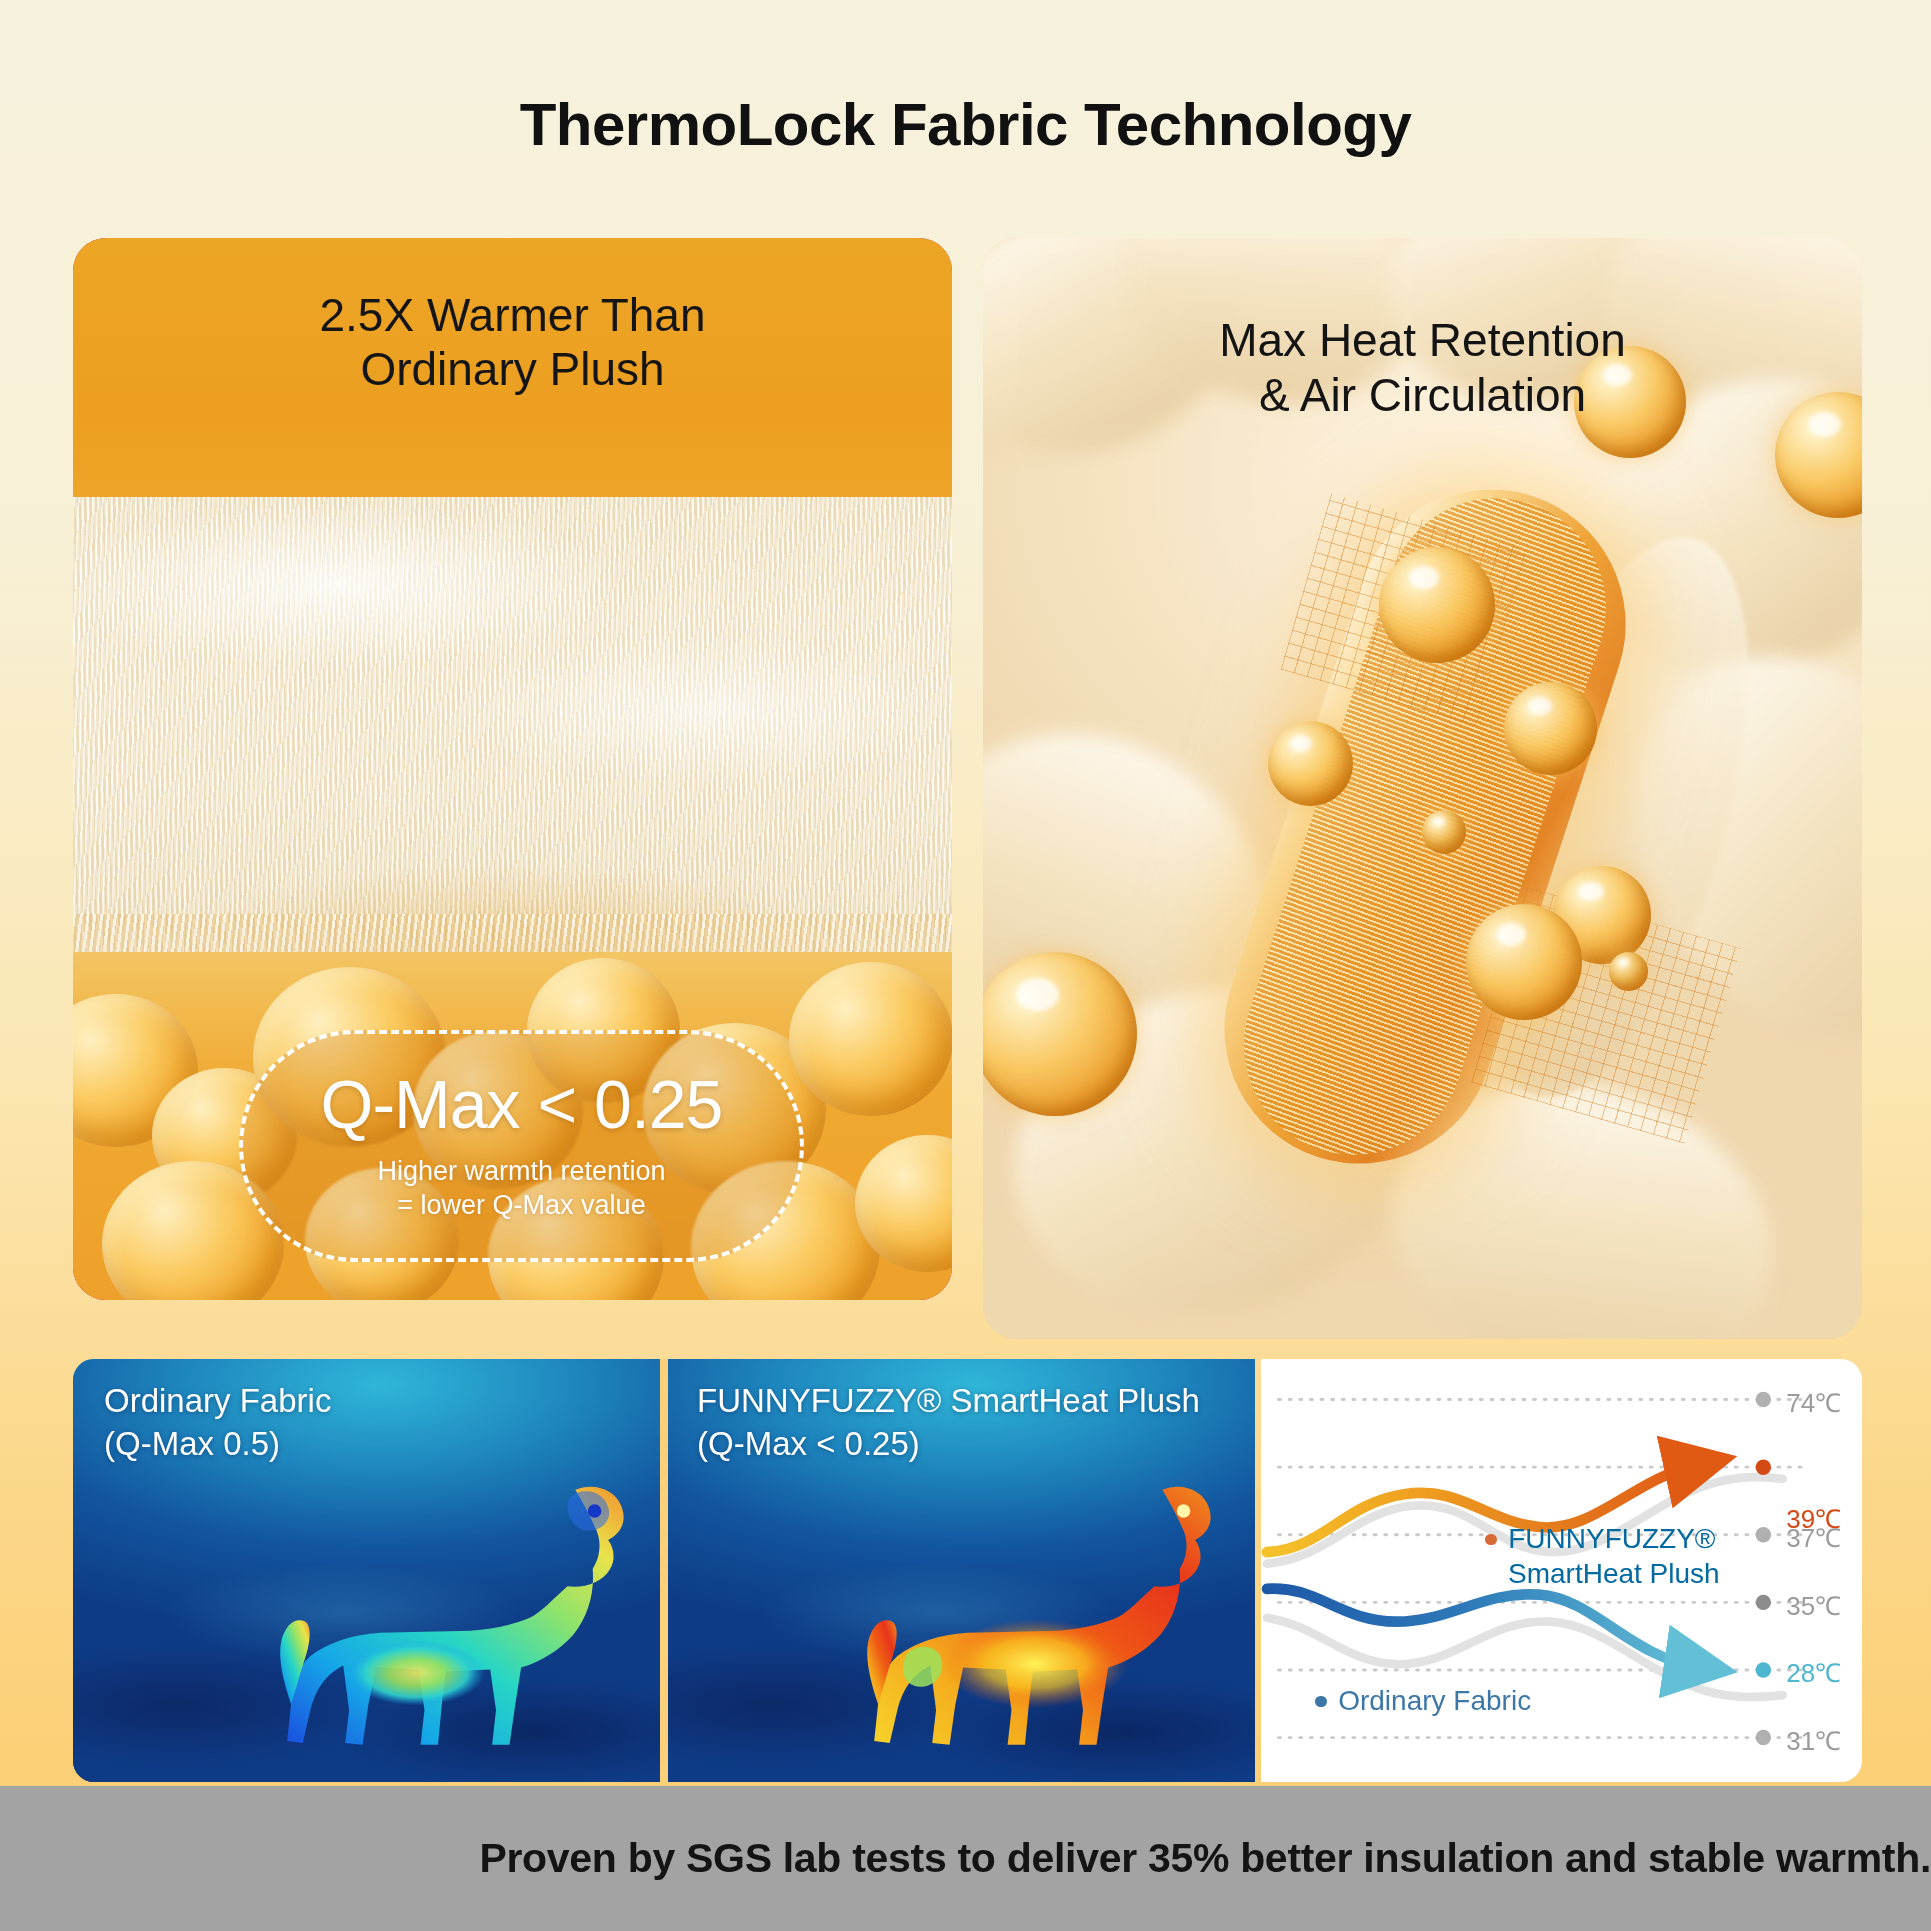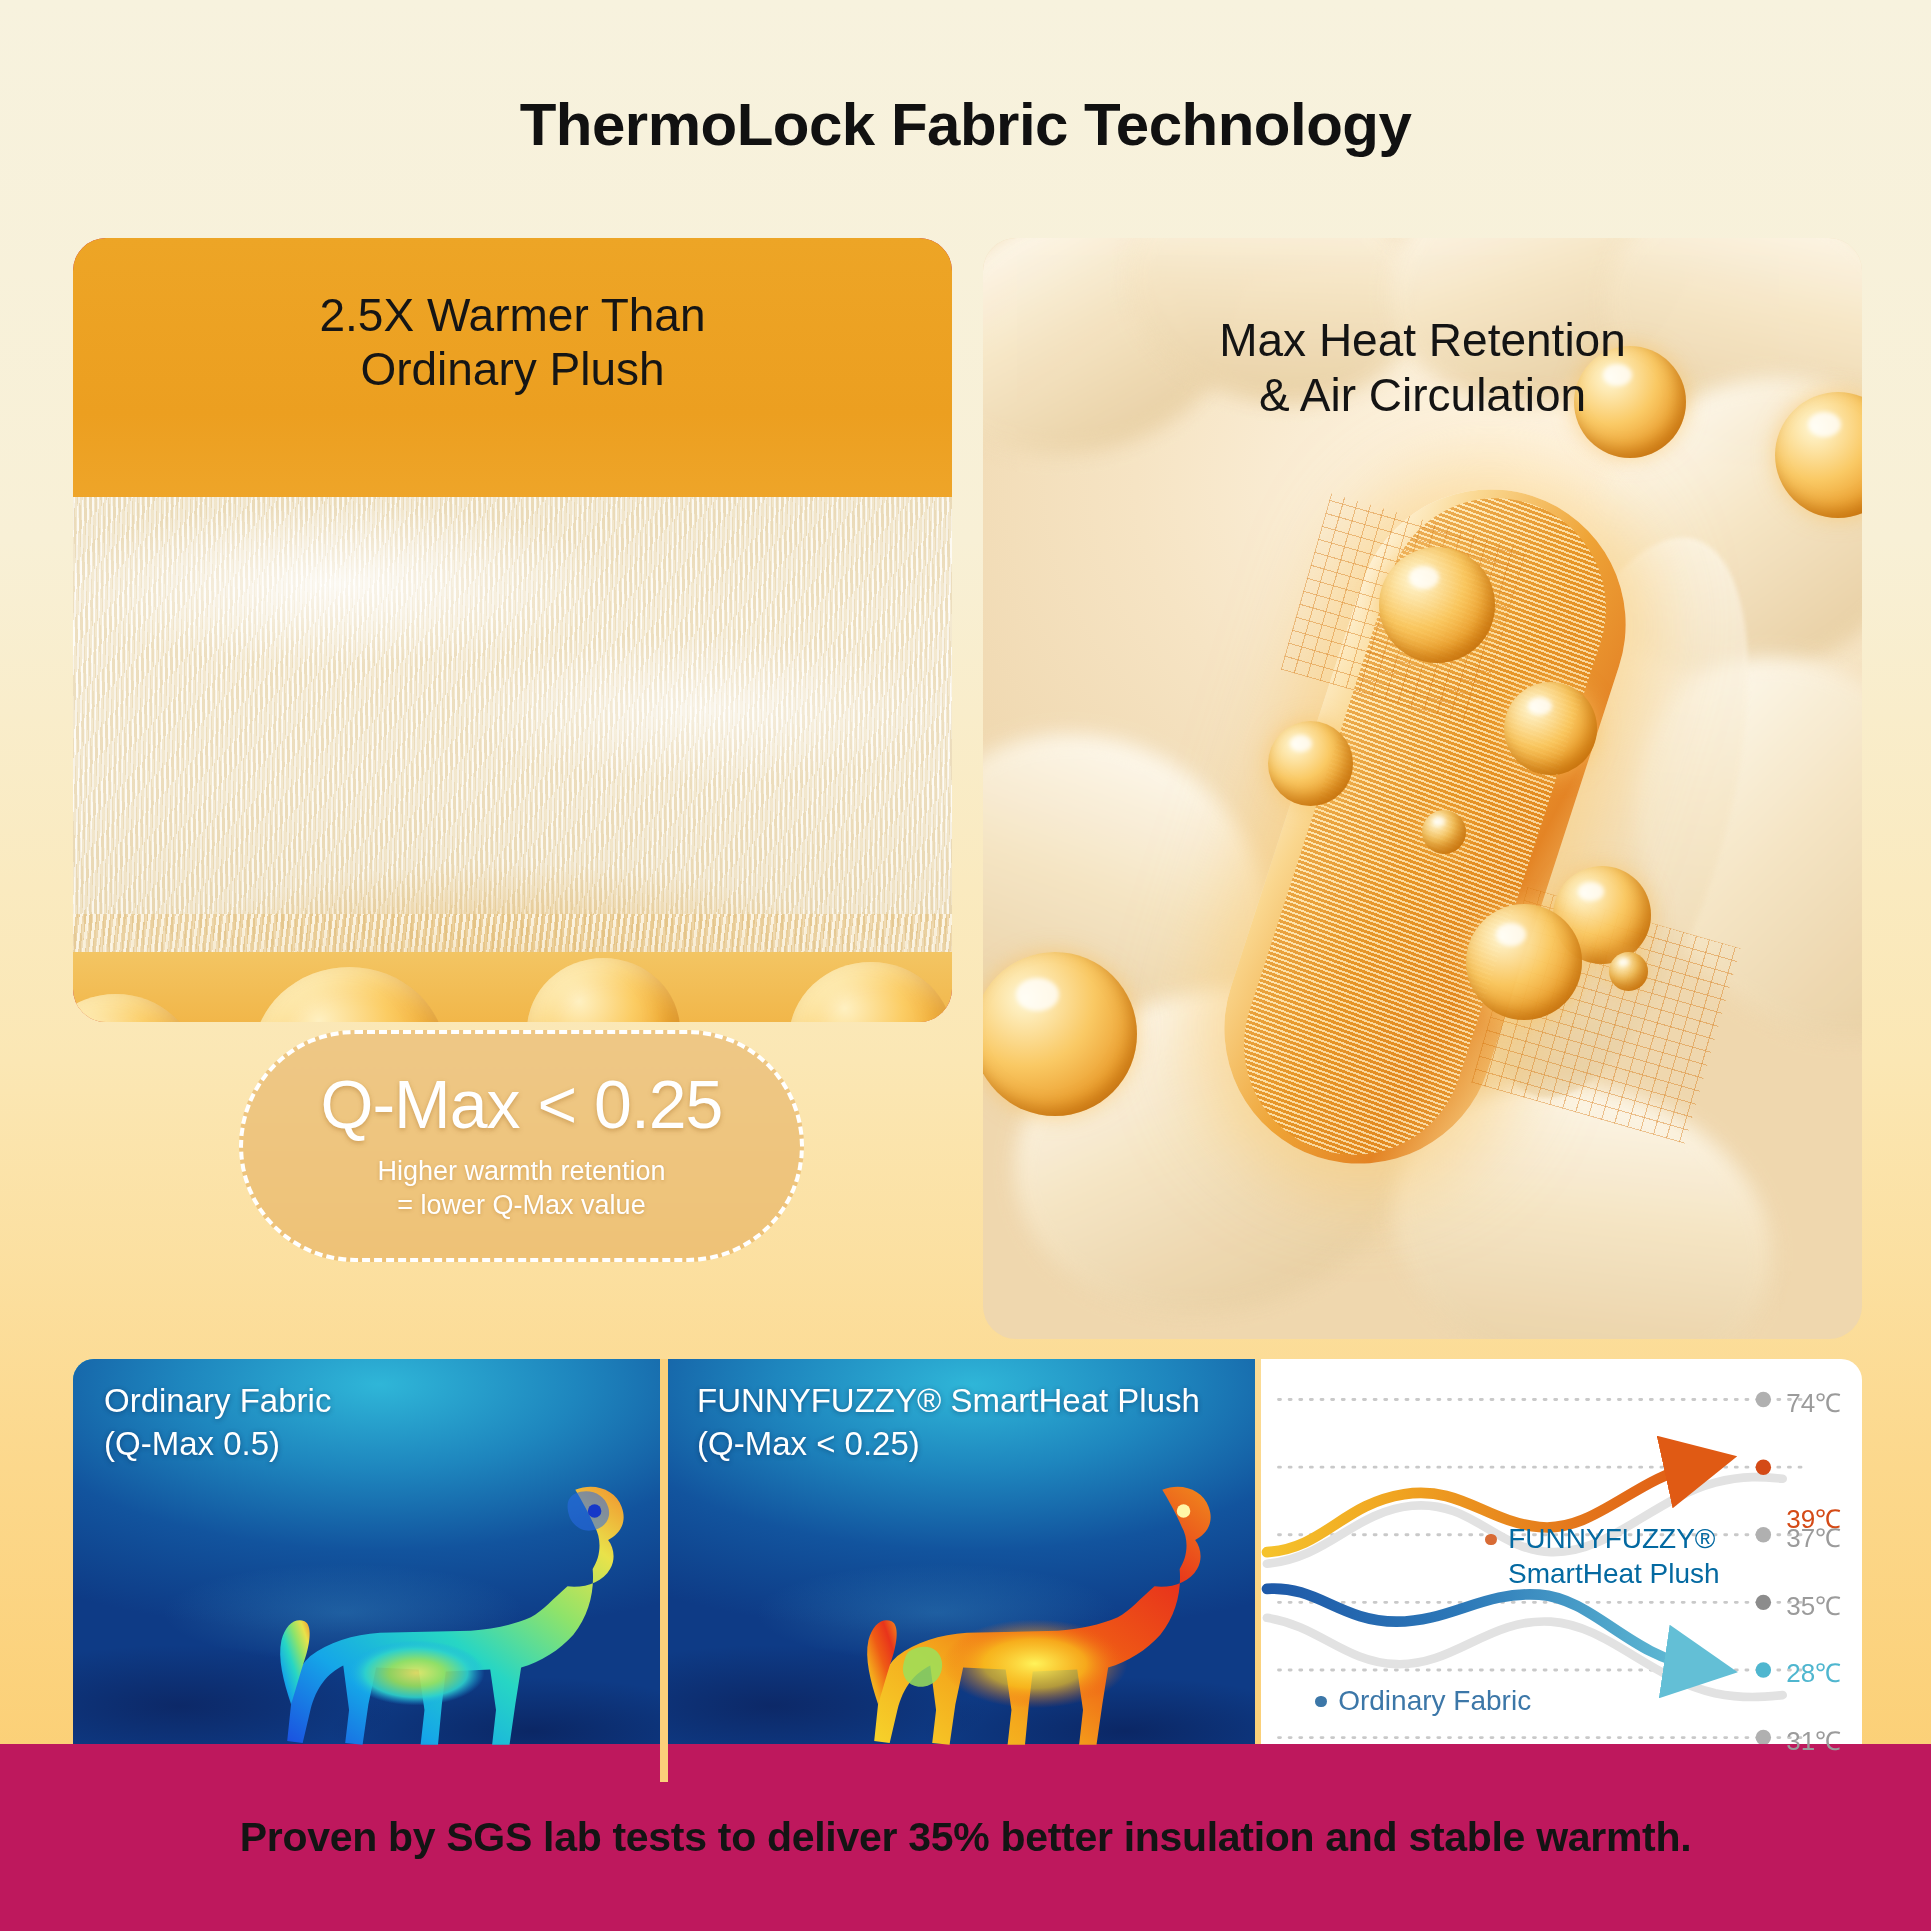--- a/index.html
+++ b/index.html
@@ -35,21 +35,21 @@
     color: #111111;
     margin-top: 30px;
   }
 
   
   .panel-warmth {
     position: absolute;
     left: 73px;
     top: 238px;
     width: 879px;
-    height: 784px;
+    height: 1062px;
     border-radius: 33px;
     overflow: hidden;
     background: #be185d;
   }
 
   
   .warmth-orange {
     position: absolute;
     inset: 0 0 auto 0;
     height: 319px;
@@ -353,25 +353,25 @@
   }
   .axis-label.hot  { color: #D44A16; }
   .axis-label.cold { color: #4FB6CF; }
 
   
   .caption-band {
     position: absolute;
     left: 0;
     bottom: 0;
     width: 1931px;
-    height: 187px;
-    background: #be185d;
+    height: 145px;
+    background: #a3a3a3;
     display: flex;
     align-items: center;
-    justify-content: center;
+    justify-content: flex-end;
   }
   .caption-text {
     font-size: 41px;
     font-weight: bold;
     color: #141414;
     letter-spacing: -0.3px;
   }
 </style>
 </head>
 <body>

